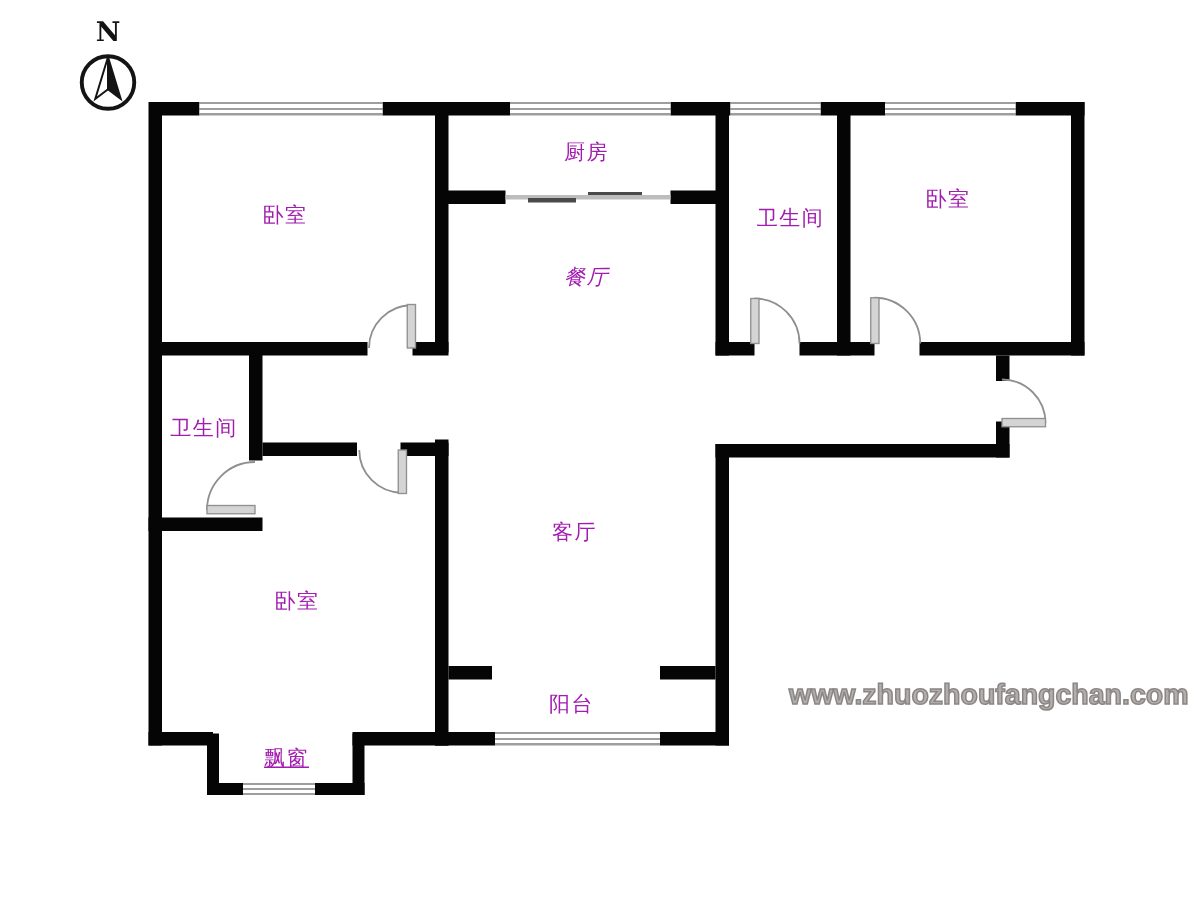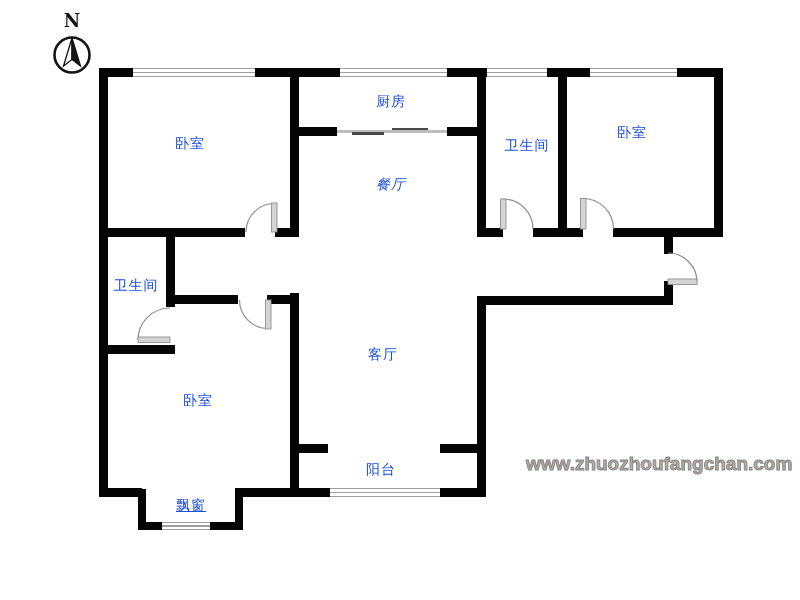--- a/index.html
+++ b/index.html
@@ -8,21 +8,21 @@
   .canvas{position:absolute;left:0;top:0;width:800px;height:600px;background:#ffffff;}
   .wall{position:absolute;background:#050505;}
   .window{position:absolute;background:linear-gradient(to bottom,
           #9e9e9e 0%,#9e9e9e 16%,#ffffff 16%,#ffffff 42%,
           #9e9e9e 42%,#9e9e9e 58%,#ffffff 58%,#ffffff 84%,
           #9e9e9e 84%,#9e9e9e 100%);}
   .slider-line{position:absolute;background:#bdbdbd;}
   .slider-dash{position:absolute;background:#4a4a4a;}
   .doors{position:absolute;left:0;top:0;}
   .room-label{position:absolute;transform:translate(-50%,-50%);
-      font-size:14px;letter-spacing:1px;color:#1d4ed8;white-space:nowrap;}
+      font-size:14px;letter-spacing:1px;color:#a21caf;white-space:nowrap;}
   .compass{position:absolute;left:46px;top:6px;}
   .watermark{position:absolute;left:526px;top:454px;width:248px;text-align:center;
       font-weight:bold;color:#b2aeab;-webkit-text-stroke:1px #8a8683;}
   .wm-line1{font-size:25px;letter-spacing:3px;line-height:1.05;}
   .wm-line2{font-size:19px;letter-spacing:0px;line-height:1.1;}
 </style>
 </head>
 <body>
 
 <div class="canvas">

